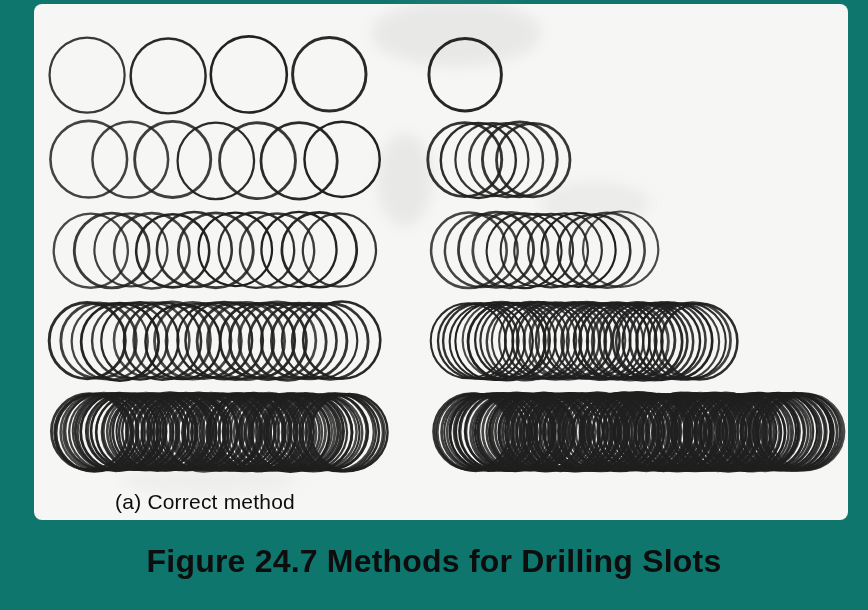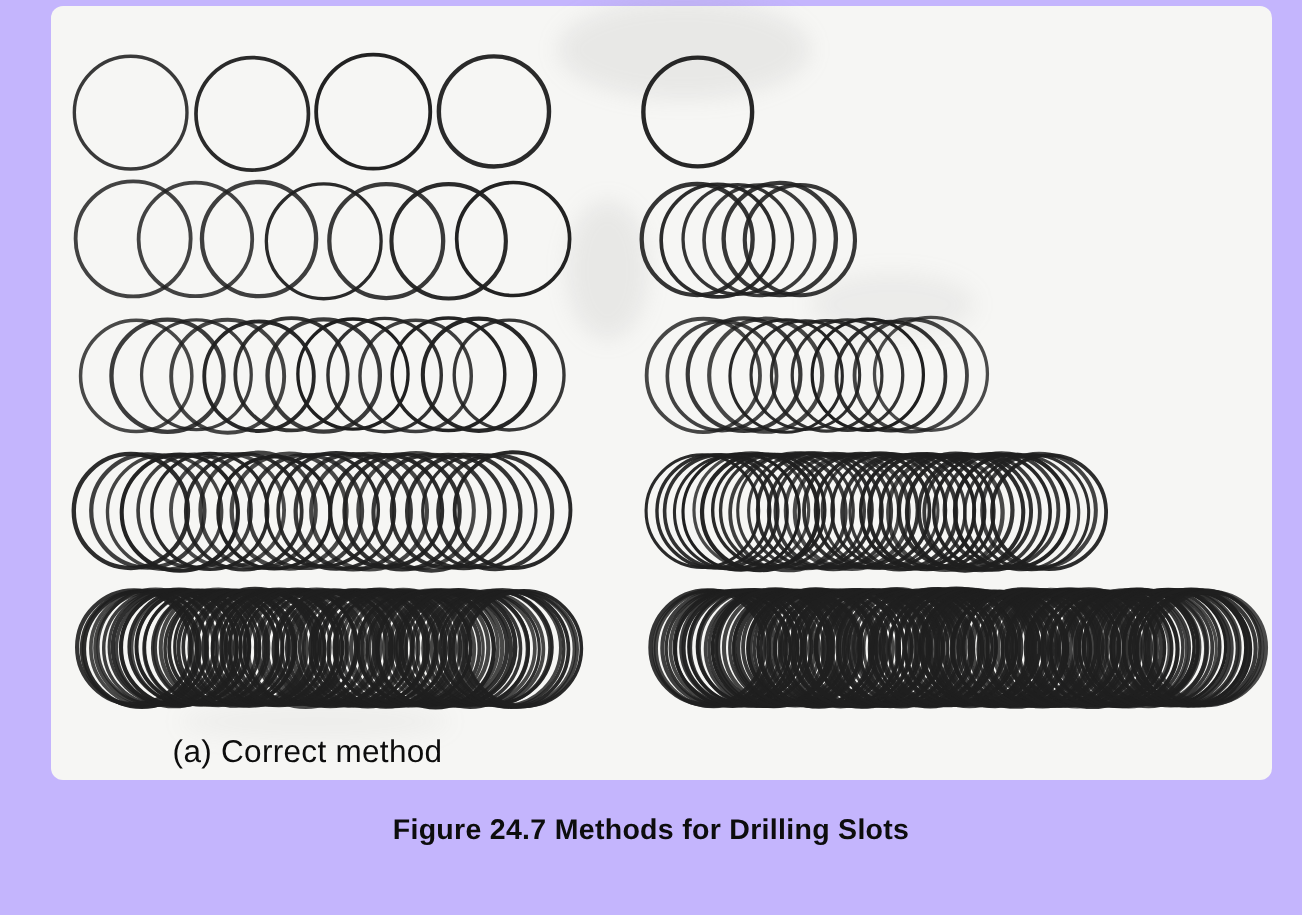--- a/index.html
+++ b/index.html
@@ -1,19 +1,19 @@
 <!DOCTYPE html>
 <html><head>
 <meta charset="utf-8">
 <style>
   html,body{margin:0;padding:0;background:#ffffff;}
   .page{
     position:relative;
     width:868px;height:610px;
-    background:#c4b5fd;
+    background:#0f766e;
     overflow:hidden;
     font-family:"Liberation Sans", sans-serif;
   }
   .scan-bg{
     position:absolute;
     left:34px;top:4px;width:814px;height:516px;
     background:#f6f6f4;
     border-radius:8px;
   }
   .artifact{
@@ -37,21 +37,21 @@
     color:#0d0d0d;
     text-align:center;
     letter-spacing:0.2px;
   }
   .caption-a{left:60px;width:290px;}
   .caption-b{left:470px;width:330px;}
   .fig-title{
     position:absolute;
     left:0;top:543px;width:868px;
     text-align:center;
-    font-size:19px;
+    font-size:32px;
     font-weight:bold;
     color:#0d0d0d;
     letter-spacing:0.2px;
   }
 </style>
 </head>
 <body>
 
 <div class="page">
   <div class="scan-bg"></div>

